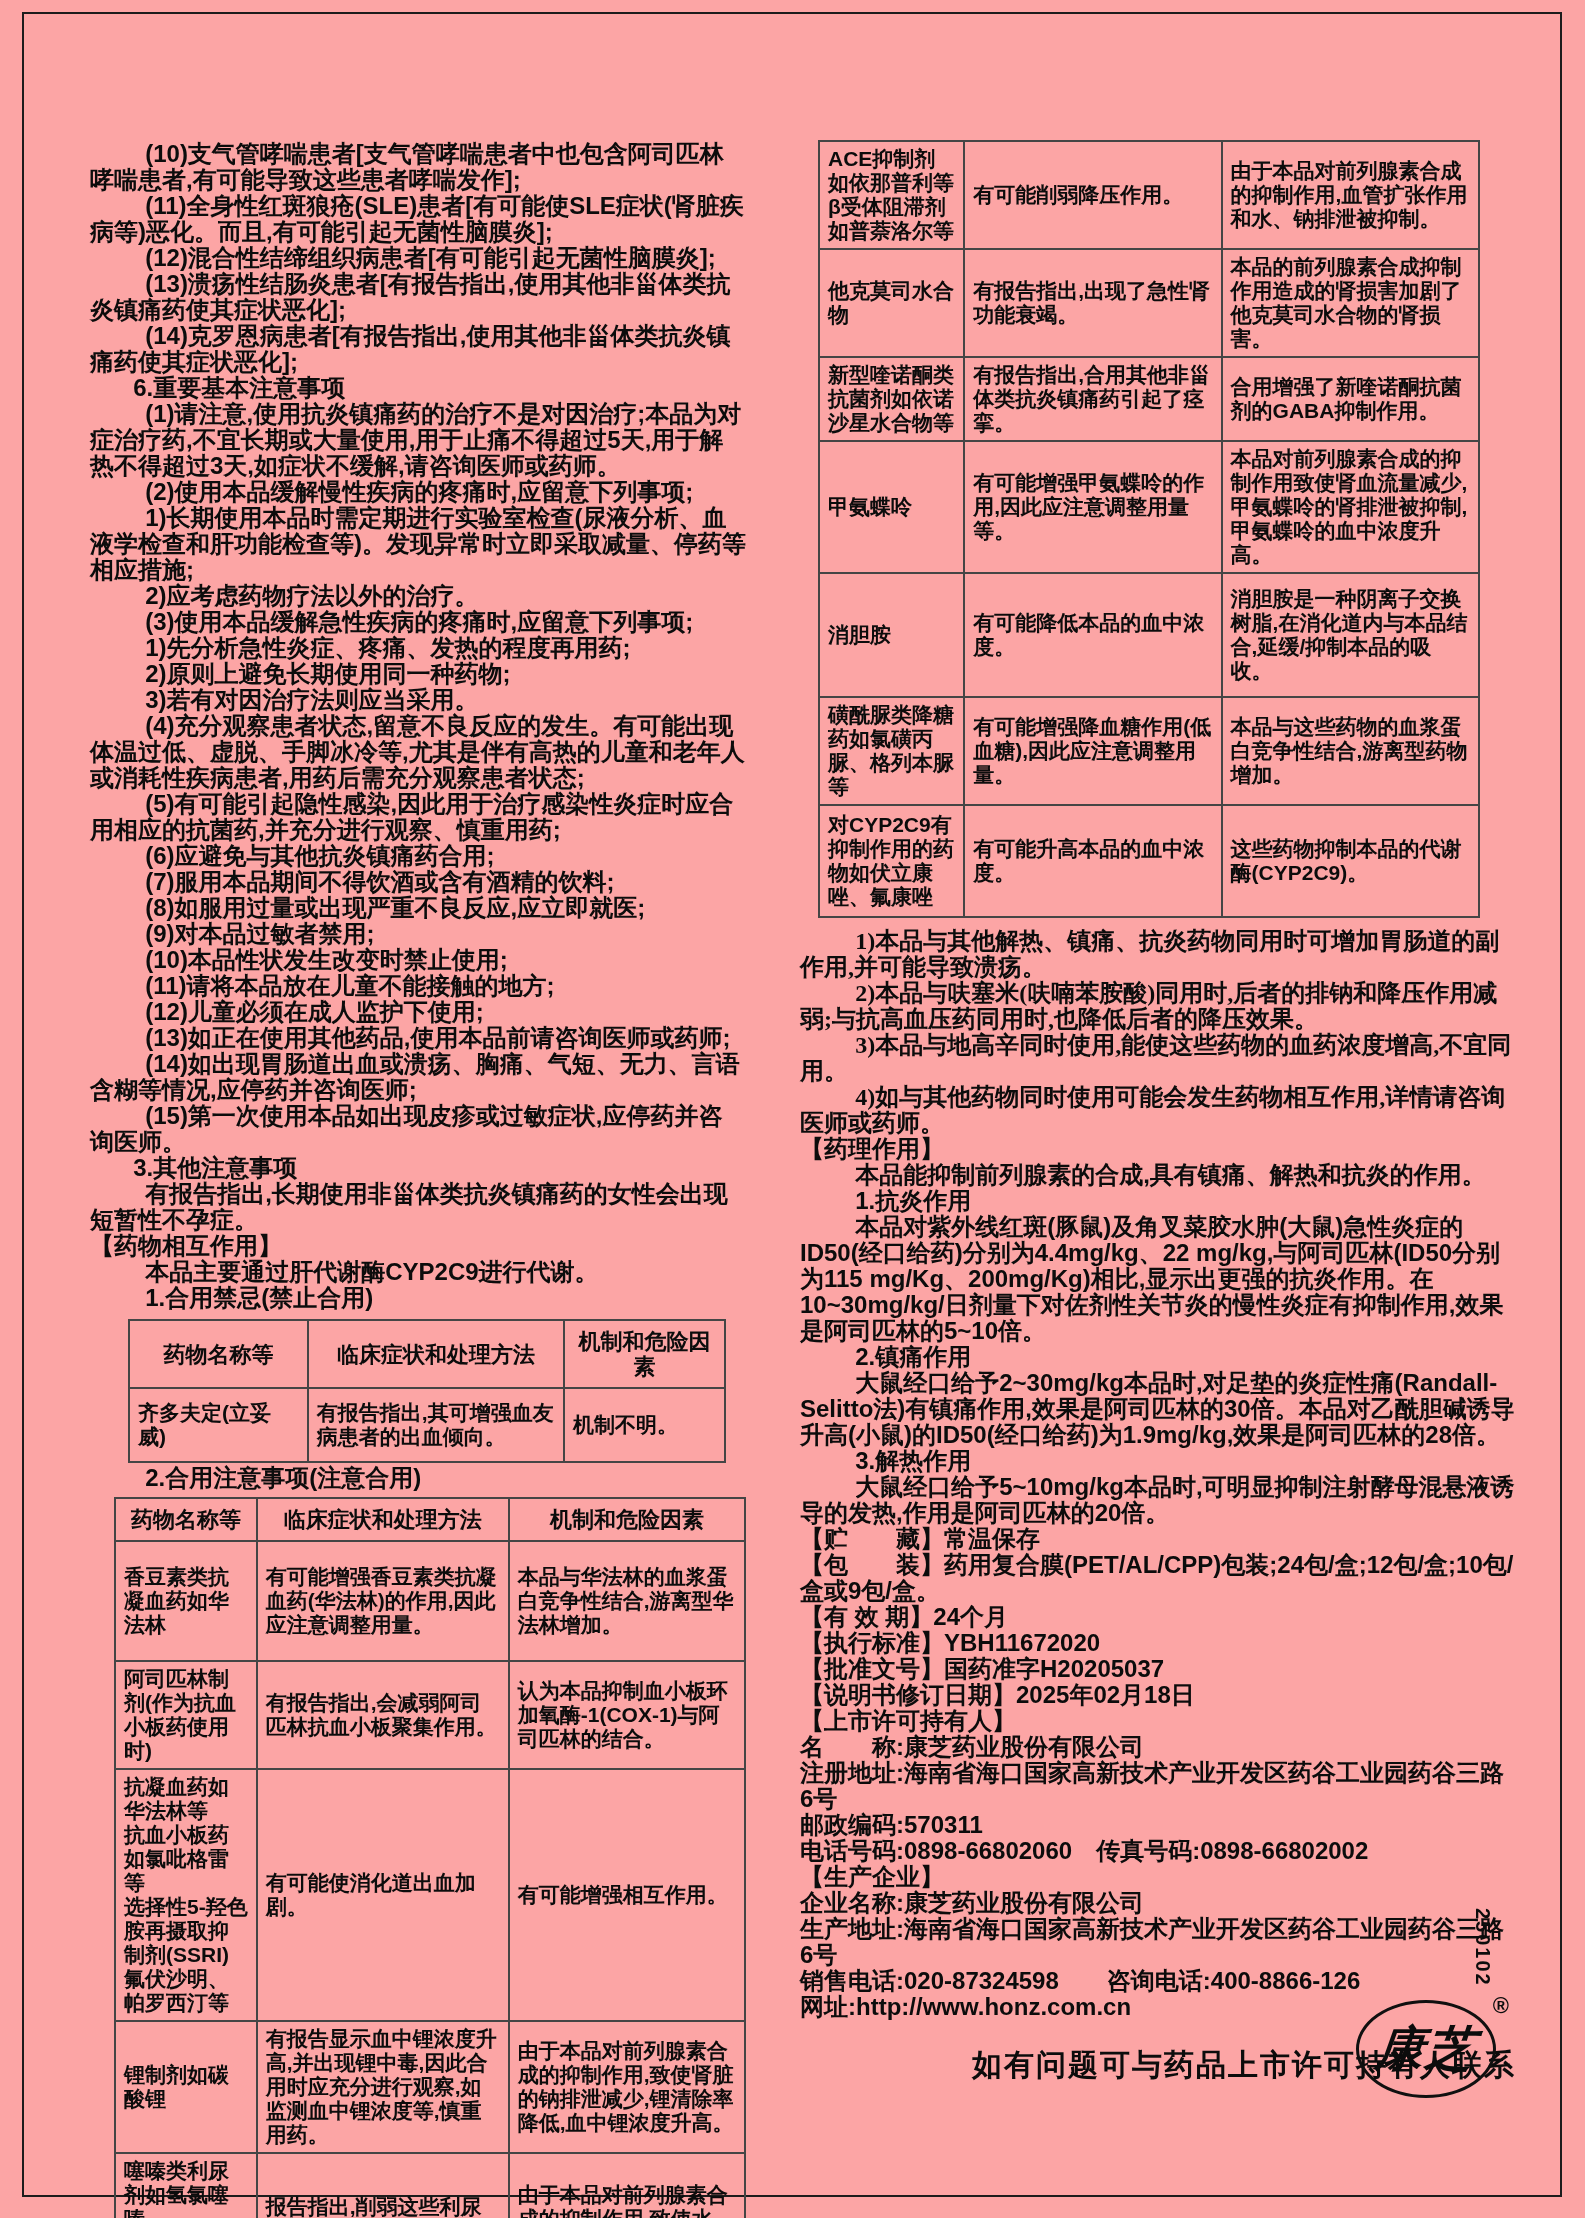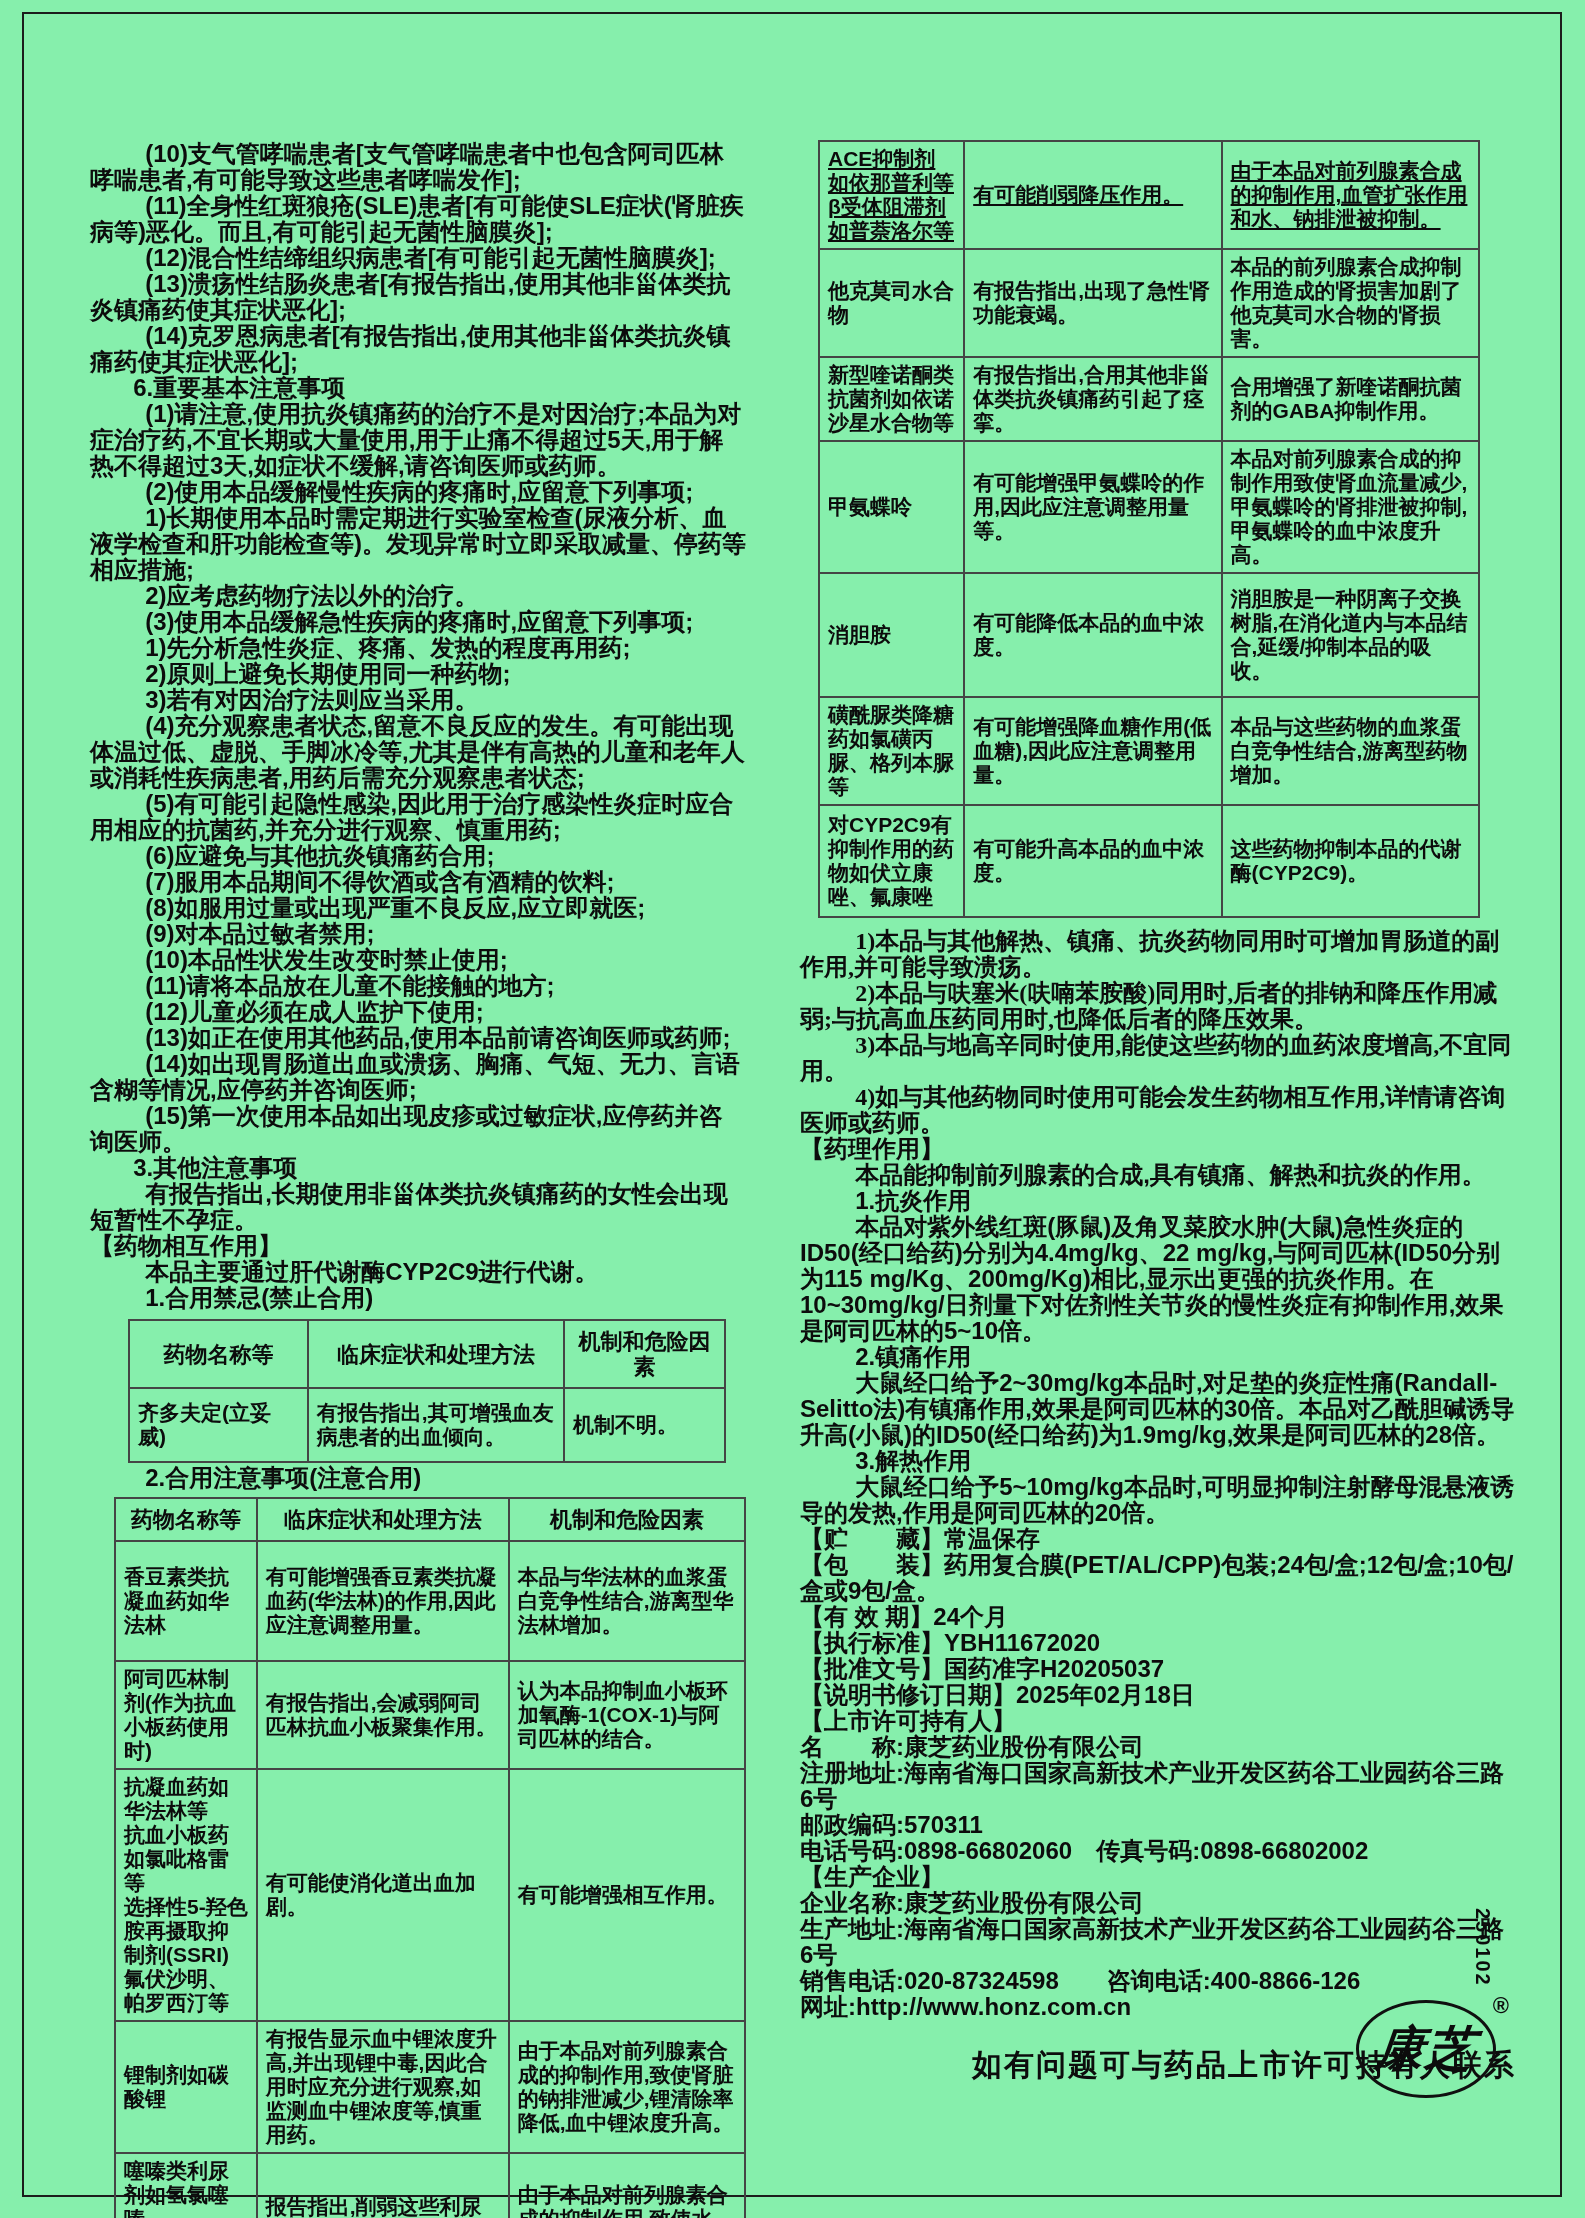--- a/index.html
+++ b/index.html
@@ -1,16 +1,16 @@
 <!DOCTYPE html>
 <html><head>
 <meta charset="utf-8">
 <style>
   html,body{margin:0;padding:0;background:#e8e8e8;}
-  .page{position:relative;width:1585px;height:2218px;background:#86efac;overflow:hidden;
+  .page{position:relative;width:1585px;height:2218px;background:#fca5a5;overflow:hidden;
         font-family:"Liberation Sans","DejaVu Sans",sans-serif;font-weight:700;color:#0c0c0c;}
   .frame{position:absolute;left:22px;top:12px;width:1536px;height:2181px;border:2px solid #1c1c1c;}
   .col{position:absolute;font-size:24px;line-height:26px;}
   .col.left{left:90px;top:141px;width:656px;}
   .col.right{left:800px;top:140px;width:716px;}
   p{margin:0;padding:0;}
   .ind{text-indent:2.3em;}
   .ind-s{text-indent:1.8em;}
   table{border-collapse:collapse;table-layout:fixed;}
   th,td{border:2px solid #454545;font-weight:700;padding:5px 8px;vertical-align:middle;
@@ -19,21 +19,21 @@
   td{font-size:21px;line-height:24px;text-align:left;}
   table.t1{margin:8px 0 2px 38px;width:598px;}
   table.t2{margin:6px 0 0 24px;width:632px;}
   table.t3{margin:0 0 0 18px;width:662px;}
   table.t1 tbody tr{height:74px;}
   table.t2 tbody tr:nth-child(1){height:120px;}
   table.t2 tbody tr:nth-child(2){height:92px;}
   table.t2 tbody tr:nth-child(3){height:200px;}
   table.t2 tbody tr:nth-child(4){height:128px;}
   table.t2 tbody tr:nth-child(5){height:100px;}
-  table.t3 tbody tr:nth-child(1){height:84px;text-decoration:underline;}
+  table.t3 tbody tr:nth-child(1){height:84px;}
   table.t3 tbody tr:nth-child(2){height:88px;}
   table.t3 tbody tr:nth-child(3){height:68px;}
   table.t3 tbody tr:nth-child(4){height:116px;}
   table.t3 tbody tr:nth-child(5){height:124px;}
   table.t3 tbody tr:nth-child(6){height:88px;margin-top:45px;}
   table.t3 tbody tr:nth-child(7){height:112px;}
   .notes{margin-top:10px;font-family:Liberation Serif, serif;}
   .info-line{margin:0;}
   .footer-note{font-size:30px;line-height:34px;margin-top:28px;letter-spacing:2px;text-align:right;}
   .side-code{position:absolute;left:1494px;top:1908px;transform:rotate(90deg);

